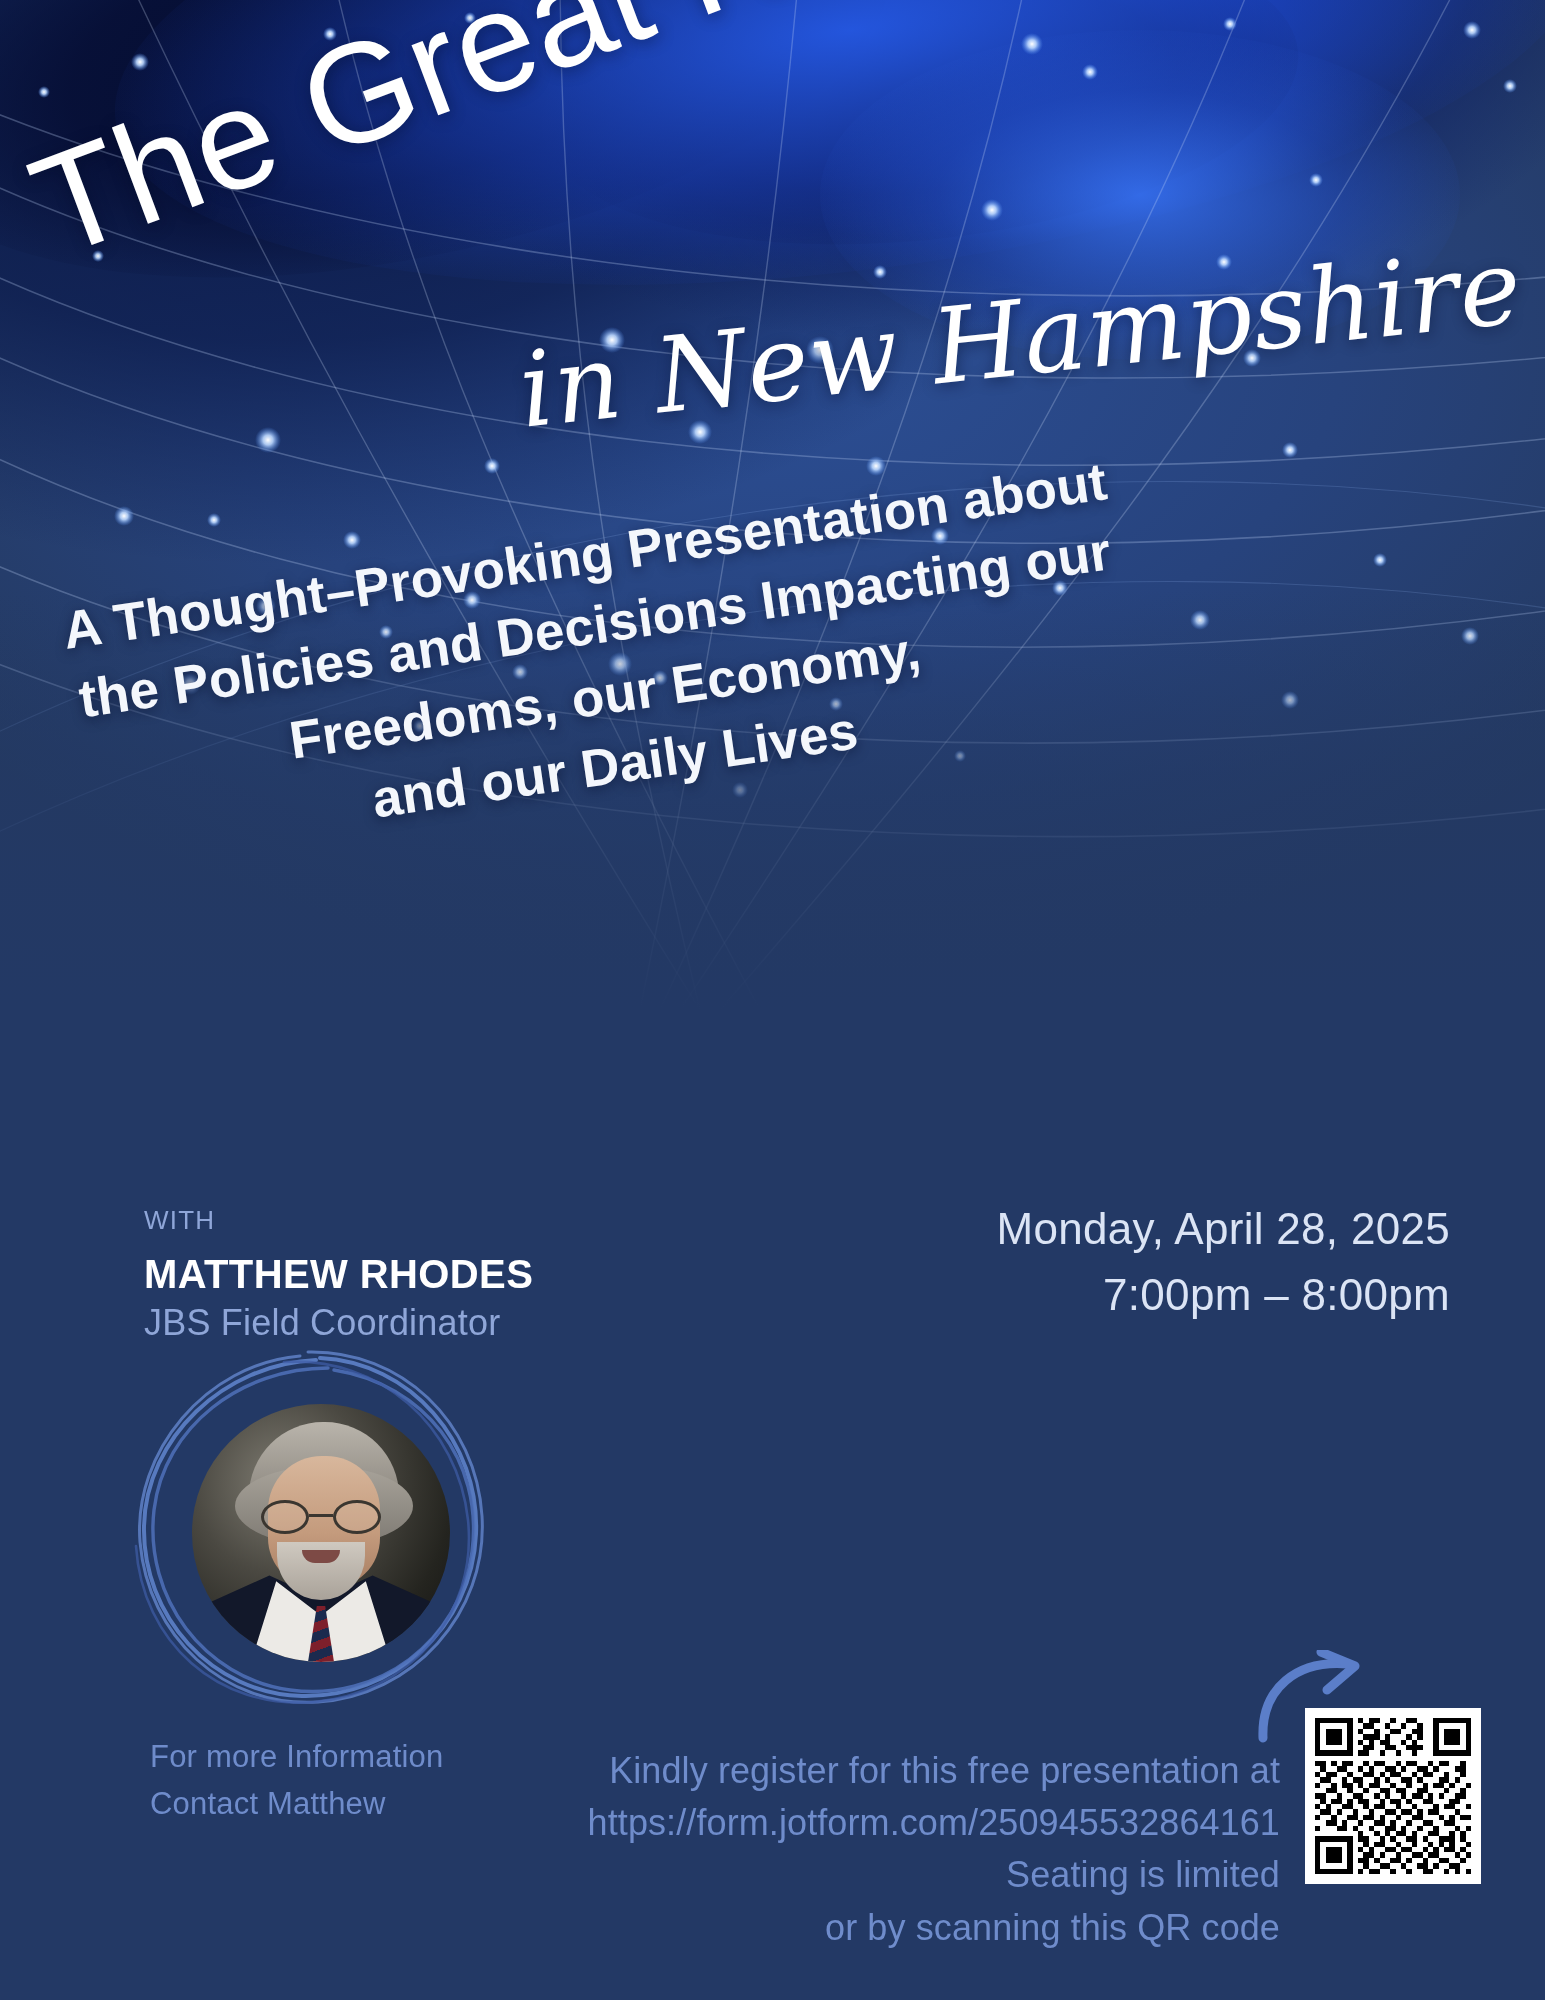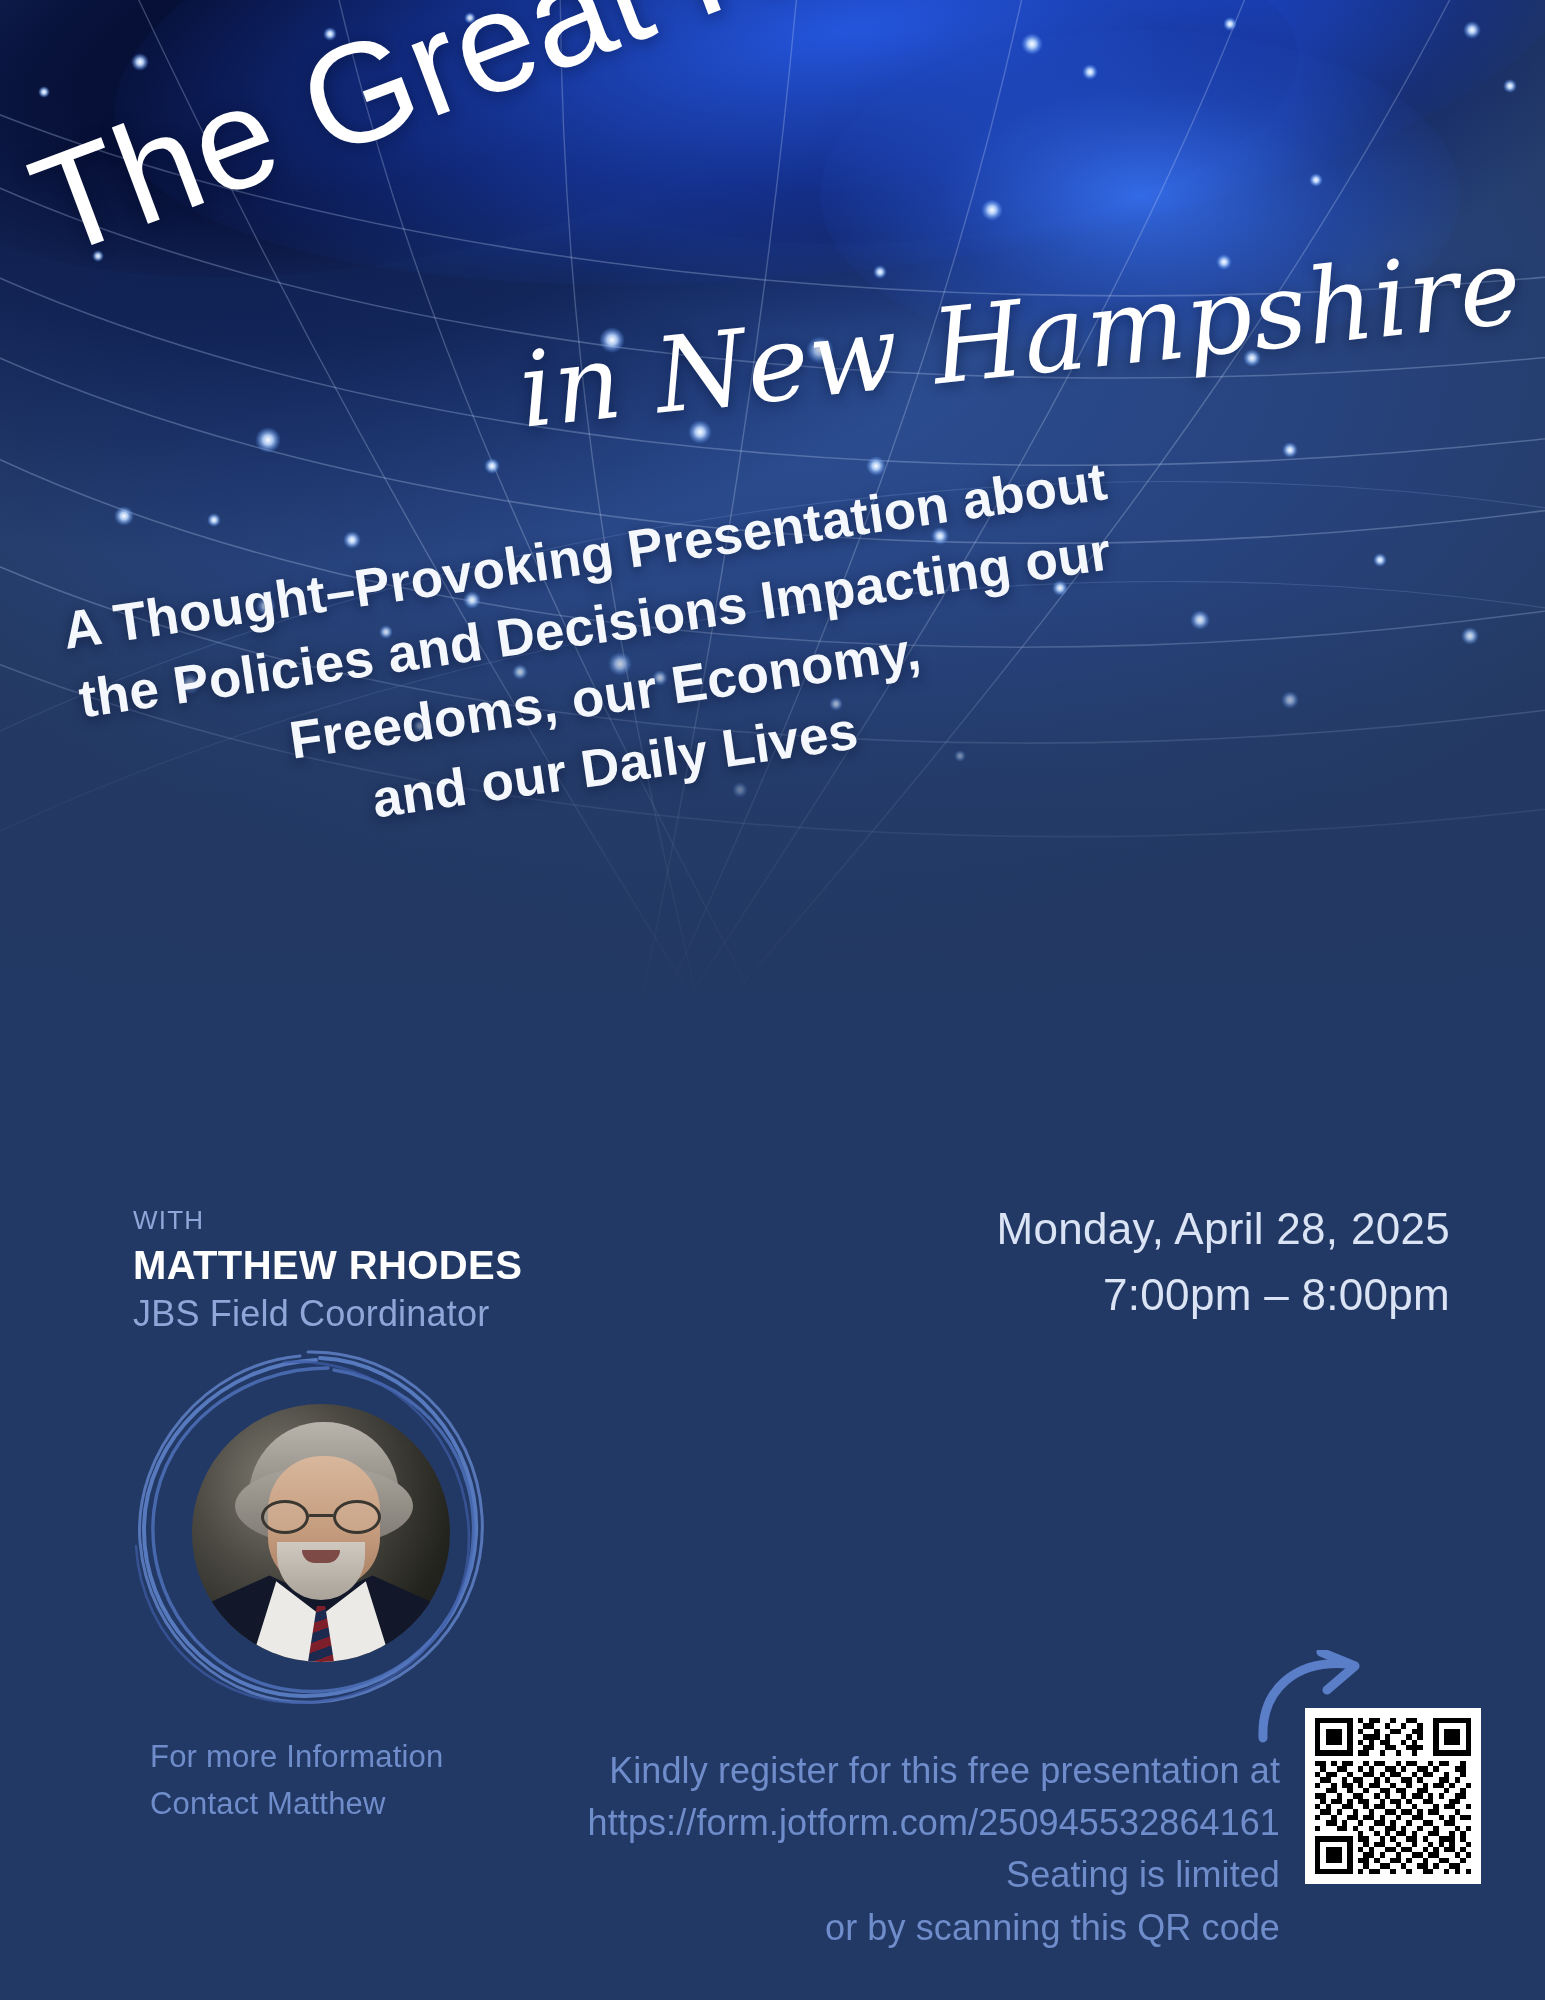--- a/index.html
+++ b/index.html
@@ -111,28 +111,28 @@
     font-weight:bold;
     font-size:53px;
     line-height:1.33;
     text-shadow:0 3px 12px rgba(5,12,40,0.5);
     letter-spacing:0.2px;
   }
   .subtitle div { white-space:nowrap; }
 
   
   .speaker {
-    position:absolute; left:133px; top:1203px; width:460px;
+    position:absolute; left:144px; top:1203px; width:460px;
   }
   .speaker-with {
     font-size:26px; color:#8fa6d8; letter-spacing:1.2px; line-height:1.35;
   }
   .speaker-name {
     font-size:40px; font-weight:bold; color:#ffffff;
-    letter-spacing:0.4px; line-height:1.25; margin-top:2px;
+    letter-spacing:0.4px; line-height:1.25; margin-top:11px;
   }
   .speaker-role {
     font-size:36px; color:#8fa6d8; letter-spacing:0.2px; margin-top:3px;
   }
 
   
   .portrait-box {
     position:absolute; left:120px; top:1350px;
     width:380px; height:368px;
   }

